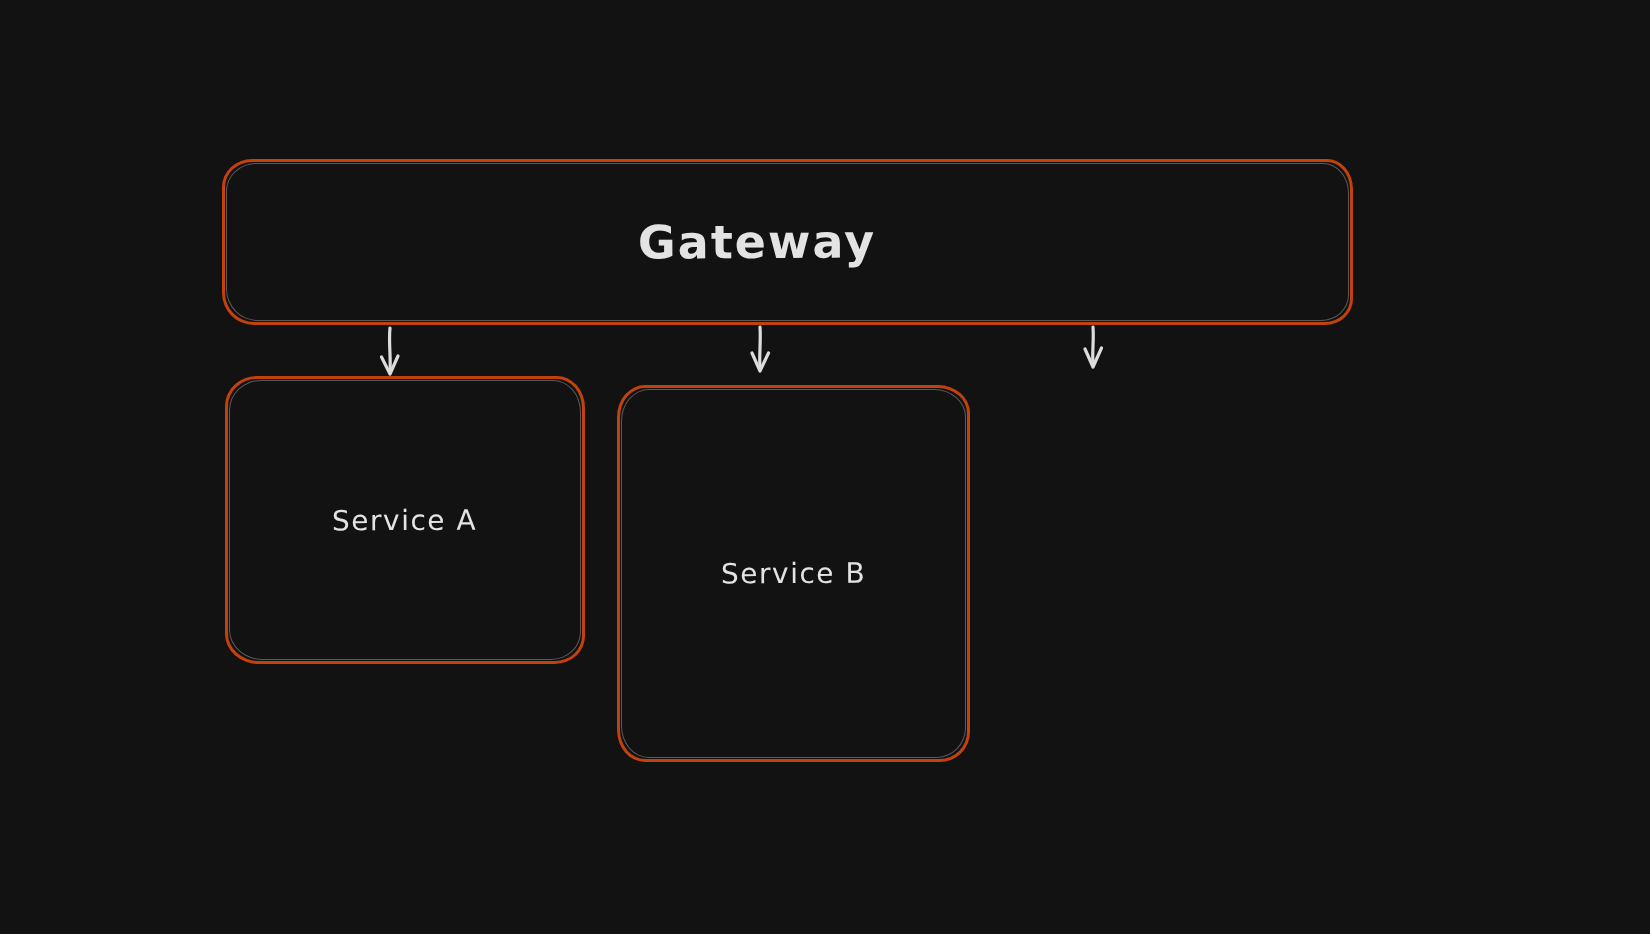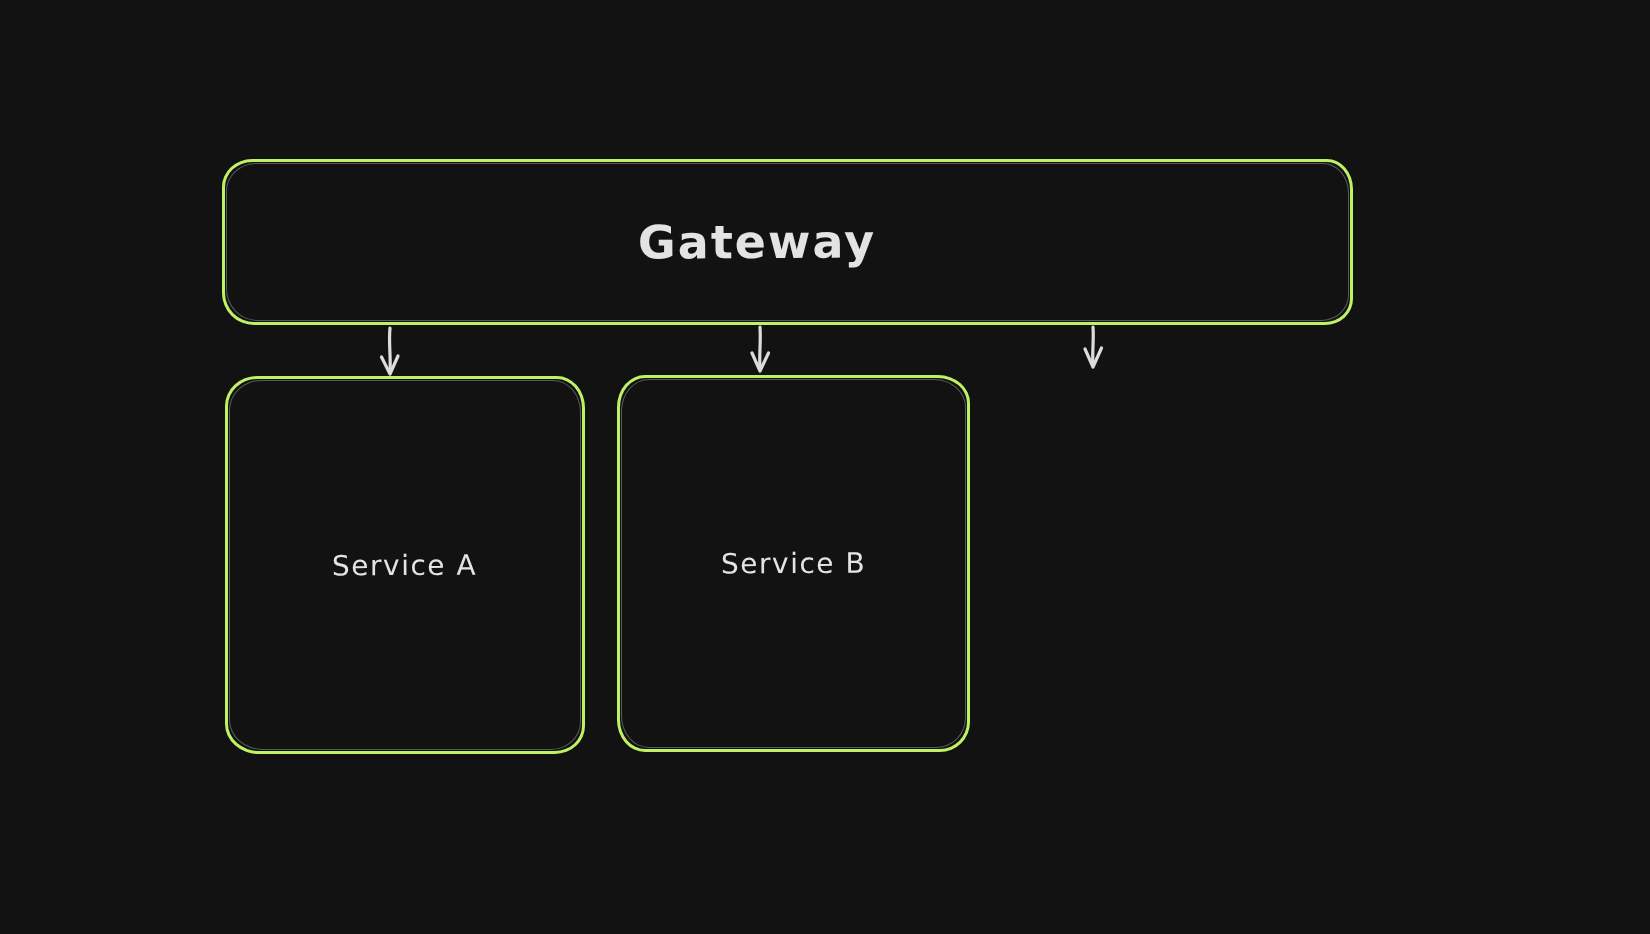--- a/index.html
+++ b/index.html
@@ -13,21 +13,21 @@
   }
   .canvas {
     position: relative;
     width: 1650px;
     height: 934px;
     background: #121212;
   }
   .node {
     position: absolute;
     box-sizing: border-box;
-    border: 3px solid #bef264;
+    border: 3px solid #c2410c;
     background: transparent;
     display: flex;
     align-items: center;
     justify-content: center;
     color: #e3e3e3;
   }
   
   .node::before {
     content: "";
     position: absolute;
@@ -40,26 +40,26 @@
     left: 222px;
     top: 159px;
     width: 1131px;
     height: 166px;
     border-radius: 30px 26px 28px 32px / 28px 30px 26px 32px;
   }
   .node-service-a {
     left: 225px;
     top: 376px;
     width: 360px;
-    height: 378px;
+    height: 288px;
     border-radius: 32px 28px 30px 34px / 30px 32px 28px 30px;
   }
   .node-service-b {
     left: 617px;
-    top: 375px;
+    top: 385px;
     width: 353px;
     height: 377px;
     border-radius: 28px 32px 30px 28px / 32px 28px 30px 32px;
   }
   .node-service-c {
     left: 1000px;
     top: 372px;
     width: 358px;
     height: 380px;
     border-radius: 30px 30px 28px 32px / 28px 32px 30px 28px;

